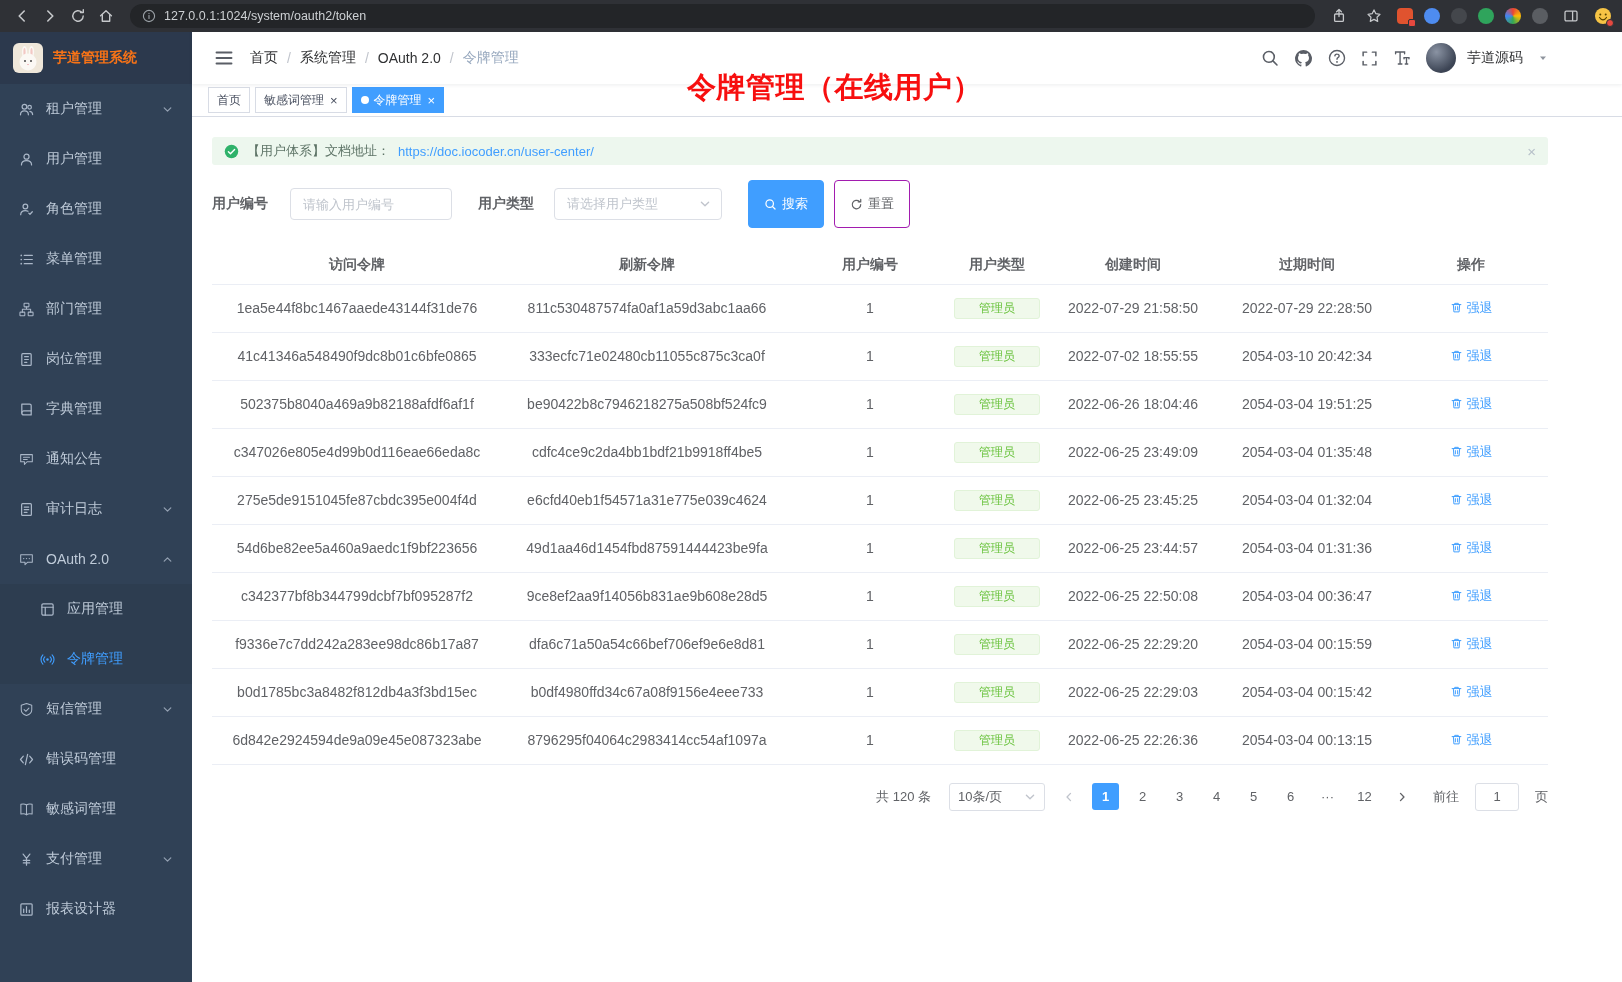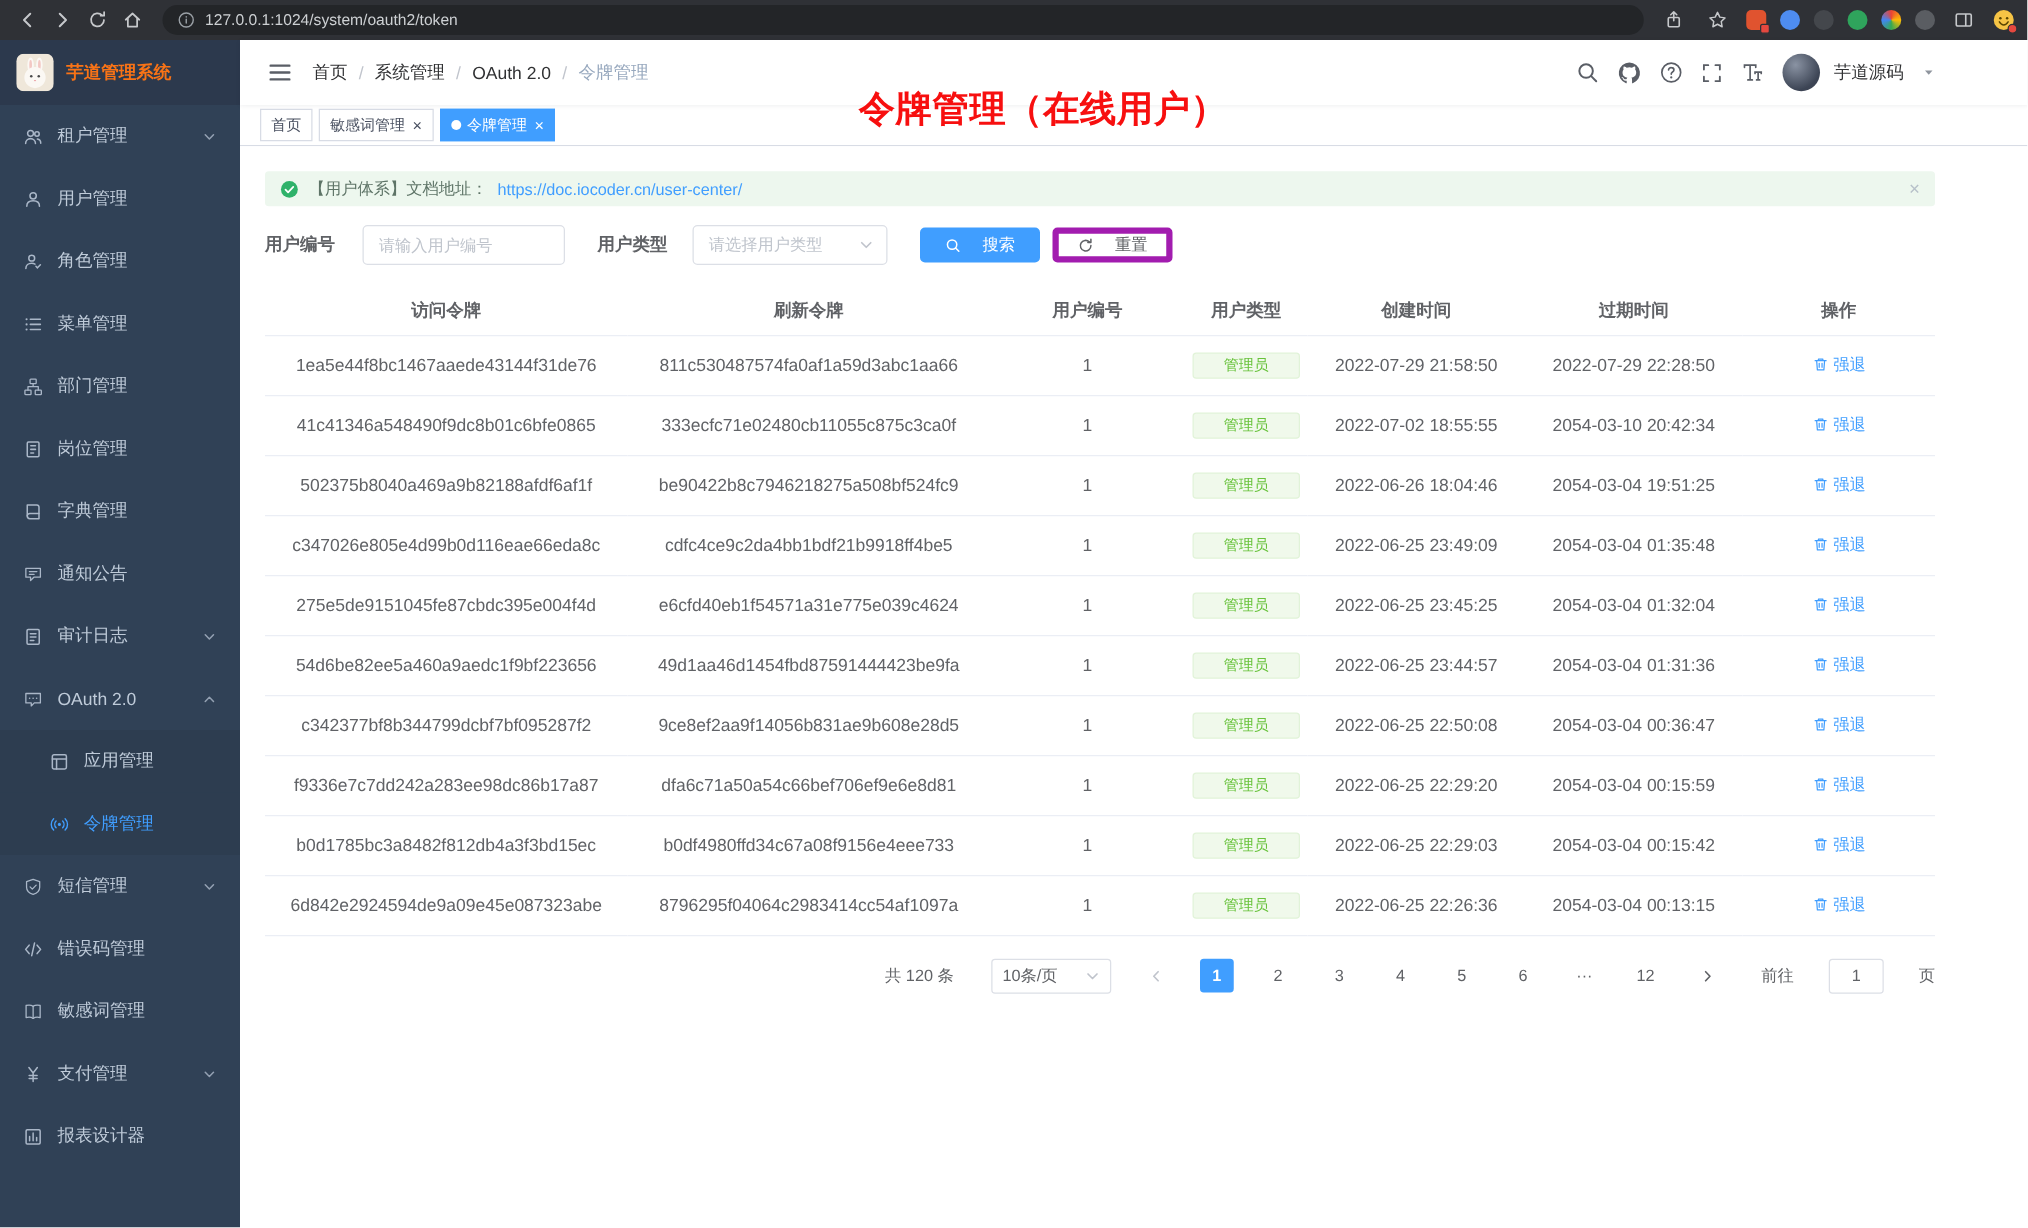--- a/index.html
+++ b/index.html
@@ -62,33 +62,33 @@
   .alert{height:28px;background:#edf7ee;border-radius:3px;display:flex;align-items:center;gap:8px;padding:0 12px;font-size:13px;position:relative}
   .alert-text{color:#5e7467}
   .alert-link{color:#409eff;text-decoration:none;cursor:pointer}
   .alert-close{position:absolute;right:12px;color:#b7c1c9;font-size:15px;cursor:pointer}
 
   .filters{display:flex;align-items:center;margin-top:15px}
   .f-label{font-weight:700;color:#606266}
   .lbl2{margin-left:26px}
   .f-input{width:162px;height:32px;border:1px solid #dcdfe6;border-radius:4px;margin-left:22px;padding:0 12px;font-size:13px;color:#606266;outline:none}
   .f-input::placeholder{color:#bfc4cc}
-  .f-select{width:156px;height:32px;border:1px solid #dcdfe6;border-radius:4px;margin-left:20px;display:flex;align-items:center;justify-content:space-between;padding:0 10px 0 12px;font-size:13px;color:#bfc4cc;cursor:pointer}
+  .f-select{width:168px;height:32px;border:1px solid #dcdfe6;border-radius:4px;margin-left:20px;display:flex;align-items:center;justify-content:space-between;padding:0 10px 0 12px;font-size:13px;color:#bfc4cc;cursor:pointer}
   .sel-caret{color:#c0c4cc;display:flex}
-  .btn{height:28px;border-radius:4px;display:inline-flex;align-items:center;gap:17px;font-size:13px;padding:0 15px;cursor:pointer;border:5px solid #a21caf;background:#fff;color:#606266}
+  .btn{height:48px;border-radius:4px;display:inline-flex;align-items:center;gap:5px;font-size:13px;padding:0 15px;cursor:pointer;border:1px solid #a21caf;background:#fff;color:#606266}
   .btn.primary{background:#409eff;border-color:#409eff;color:#fff;margin-left:26px}
   .btn.plain{margin-left:10px}
 
   .data-table{width:100%;border-collapse:collapse;margin-top:18px;table-layout:fixed}
   .data-table th{height:38px;font-size:14px;color:#606266;font-weight:700;border-bottom:1px solid #ebeef5;text-align:center;padding:0 4px}
   .data-table td{height:48px;font-size:14px;color:#606266;border-bottom:1px solid #ebeef5;text-align:center;padding:0 4px;white-space:nowrap;overflow:hidden}
   .badge{display:inline-block;background:#f0f9eb;border:1px solid #e1f3d8;color:#67c23a;font-size:12px;line-height:19px;padding:0 24px;border-radius:3px}
   .action{color:#409eff;font-size:13px;display:inline-flex;align-items:center;gap:4px;cursor:pointer}
 
-  .pagination{display:flex;align-items:center;justify-content:flex-end;margin-top:18px;font-size:13px;color:#606266;gap:22px}
+  .pagination{display:flex;align-items:center;justify-content:flex-end;margin-top:18px;font-size:13px;color:#606266;gap:10px}
   .pg-total{margin-right:8px}
   .pg-size{width:96px;height:28px;border:1px solid #dcdfe6;border-radius:3px;display:flex;align-items:center;justify-content:space-between;padding:0 8px;cursor:pointer}
   .pg-btn{min-width:27px;height:27px;display:inline-flex;align-items:center;justify-content:center;cursor:pointer;border-radius:3px;padding:0 4px}
   .pg-btn.prev{color:#c0c4cc}
   .pg-btn.active{background:#409eff;color:#fff;font-weight:700}
   .pg-goto{margin-left:8px}
   .pg-input{width:44px;height:28px;border:1px solid #dcdfe6;border-radius:3px;text-align:center;font-size:13px;color:#606266;outline:none;margin:0 6px}
 
   .annotation{position:absolute;left:687px;top:68px;font-size:29px;font-weight:700;color:#f70f0f;z-index:60;white-space:nowrap;letter-spacing:.5px}
 </style>

